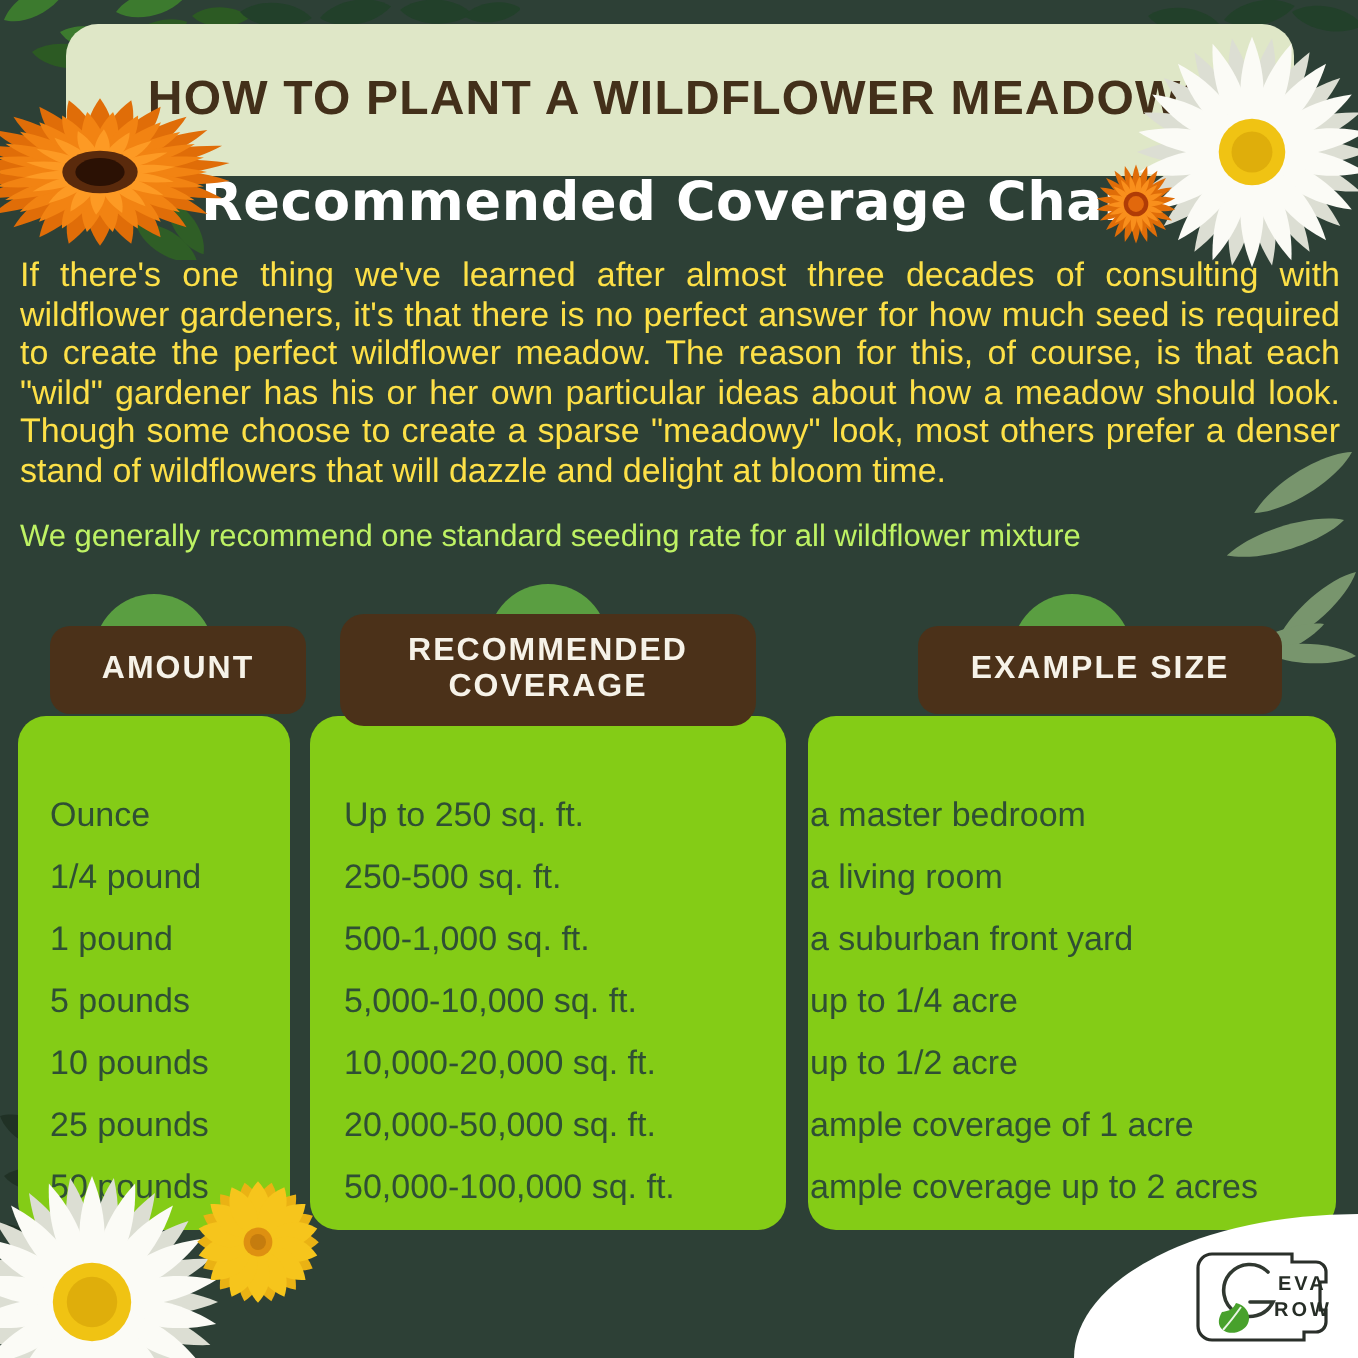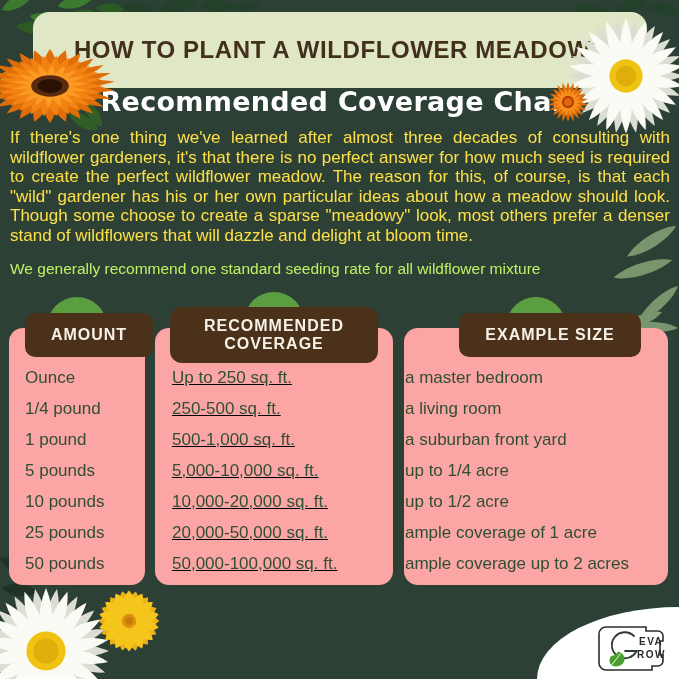--- a/index.html
+++ b/index.html
@@ -38,30 +38,30 @@
   }
   
   .semi{width:60px;height:60px;border-radius:50%;background:#5a9e41;z-index:5;}
   .badge{
     background:#4b3119; border-radius:10px; z-index:7;
     display:flex; align-items:center; justify-content:center;
     color:#f6f2e8; font-weight:bold; font-size:16px; letter-spacing:1px;
     text-align:center; line-height:1.15;
   }
   .panel{
-    background:#fca5a5; border-radius:14px; z-index:6;
-    top:328px; height:257px; box-sizing:border-box;
+    background:#84cc16; border-radius:14px; z-index:6;
+    top:358px; height:257px; box-sizing:border-box;
     padding-top:34px;
   }
   .cell{
     height:31px; display:flex; align-items:center;
     color:#2f4f34; font-size:17px; white-space:nowrap;
   }
   #panel-1{left:9px;   width:136px; padding-left:16px;}
-  #panel-2{left:155px; width:238px; padding-left:17px;text-decoration:underline;}
+  #panel-2{left:155px; width:238px; padding-left:17px;}
   #panel-3{left:404px; width:264px; padding-left:1px;}
   #badge-1{left:25px;  top:313px; width:128px; height:44px;}
   #badge-2{left:170px; top:307px; width:208px; height:56px; padding:0 18px; box-sizing:border-box; border-radius:12px;}
   #badge-3{left:459px; top:313px; width:182px; height:44px;}
   #semi-1{left:47px;  top:297px;}
   #semi-2{left:244px; top:292px;}
   #semi-3{left:506px; top:297px;}
   
   .z2{z-index:2;} .z5{z-index:5;} .z8{z-index:8;} .z9{z-index:9;}
   .white-blob{

